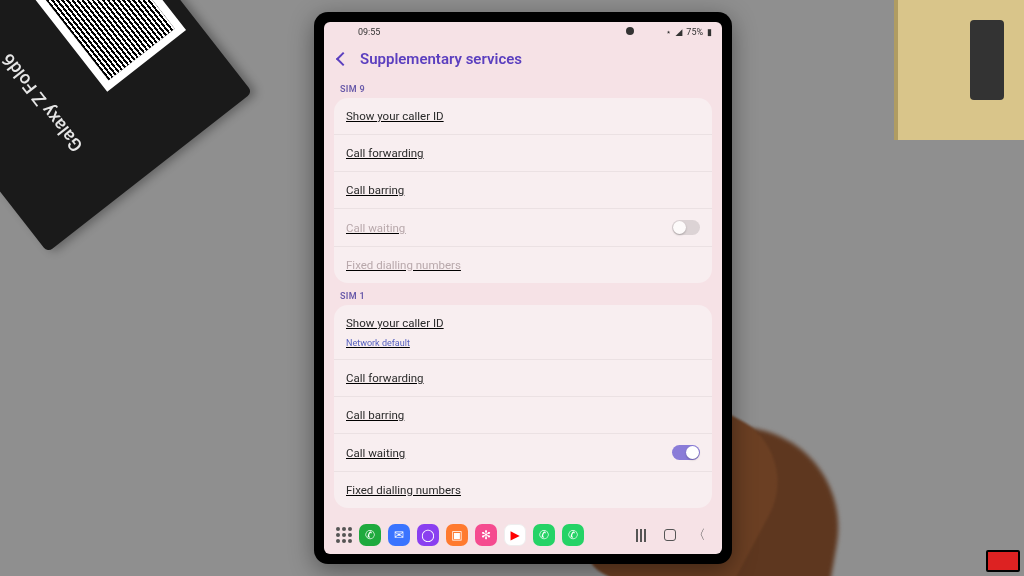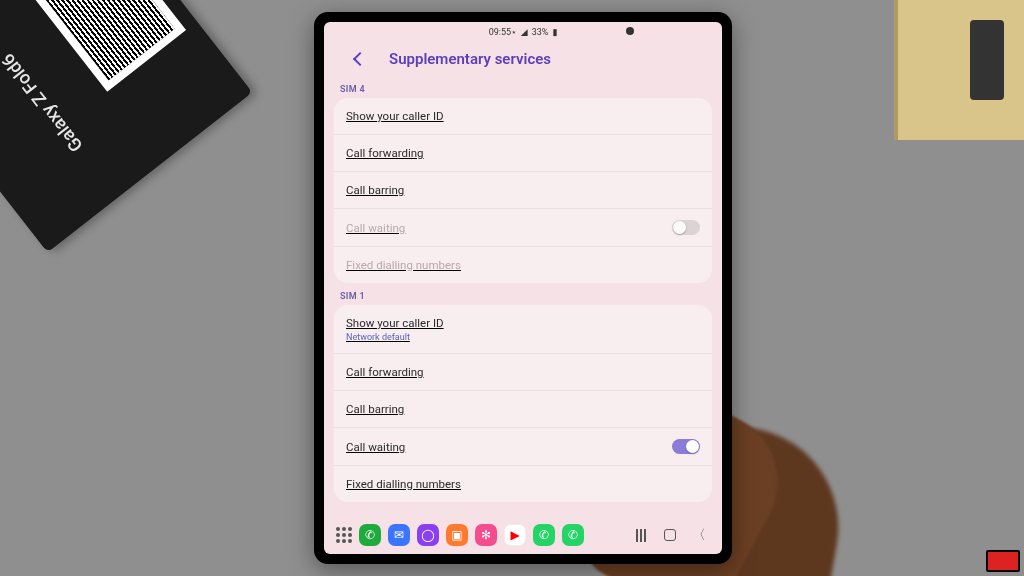--- a/index.html
+++ b/index.html
@@ -100,40 +100,41 @@
     border-radius: 6px;
     overflow: hidden;
     position: relative;
     display: flex;
     flex-direction: column;
   }
 
   .statusbar {
     height: 20px;
     display: flex;
-    justify-content: center;
+    justify-content: space-between;
     align-items: center;
     font-size: 9px;
     padding: 0 10px;
     color: #333;
+    margin-left: 24px;
   }
   .statusbar .right { display: flex; gap: 4px; align-items: center; }
   .camera-hole {
     position: absolute;
     top: 5px; right: 88px;
     width: 8px; height: 8px;
     background: #333;
     border-radius: 50%;
   }
 
   .header {
     display: flex;
     align-items: center;
-    gap: 24px;
-    padding: 8px 31px;
+    gap: 12px;
+    padding: 8px 14px;
   }
   .back-icon {
     width: 10px; height: 10px;
     border-left: 2px solid #5b3fbf;
     border-bottom: 2px solid #5b3fbf;
     transform: rotate(45deg);
   }
   .header-title {
     color: #5b3fbf;
     font-size: 15px;
@@ -160,21 +161,21 @@
   }
   .row {
     padding: 11px 12px;
     border-bottom: 1px solid rgba(0,0,0,0.05);
     display: flex;
     justify-content: space-between;
     align-items: center;
   }
   .row:last-child { border-bottom: none; }
   .row-label { font-size: 11.5px; color: #2a2a2a; }
-  .row-sub { font-size: 9px; color: #5560bf; margin-top: 2px; }
+  .row-sub { font-size: 9px; color: #5560bf; margin-top: 8px; }
   .row.disabled .row-label { color: #b8a8ab; }
 
   .toggle {
     width: 28px; height: 15px;
     background: #d4c7ca;
     border-radius: 15px;
     position: relative;
   }
   .toggle .knob {
     width: 13px; height: 13px;
@@ -246,33 +247,33 @@
 
 <div class="device">
   <div class="screen">
     <div class="camera-hole"></div>
 
     <div class="statusbar">
       <span>09:55</span>
       <div class="right">
         <span>⋆</span>
         <span>◢</span>
-        <span>33%</span>
+        <span>75%</span>
         <span>▮</span>
       </div>
     </div>
 
     <div class="header">
       <div class="back-icon"></div>
       <div class="header-title">Supplementary services</div>
     </div>
 
     <div class="content">
 
-      <div class="section-label">SIM 4</div>
+      <div class="section-label">SIM 9</div>
       <div class="card">
         <div class="row">
           <div class="row-label">Show your caller ID</div>
         </div>
         <div class="row">
           <div class="row-label">Call forwarding</div>
         </div>
         <div class="row">
           <div class="row-label">Call barring</div>
         </div>

